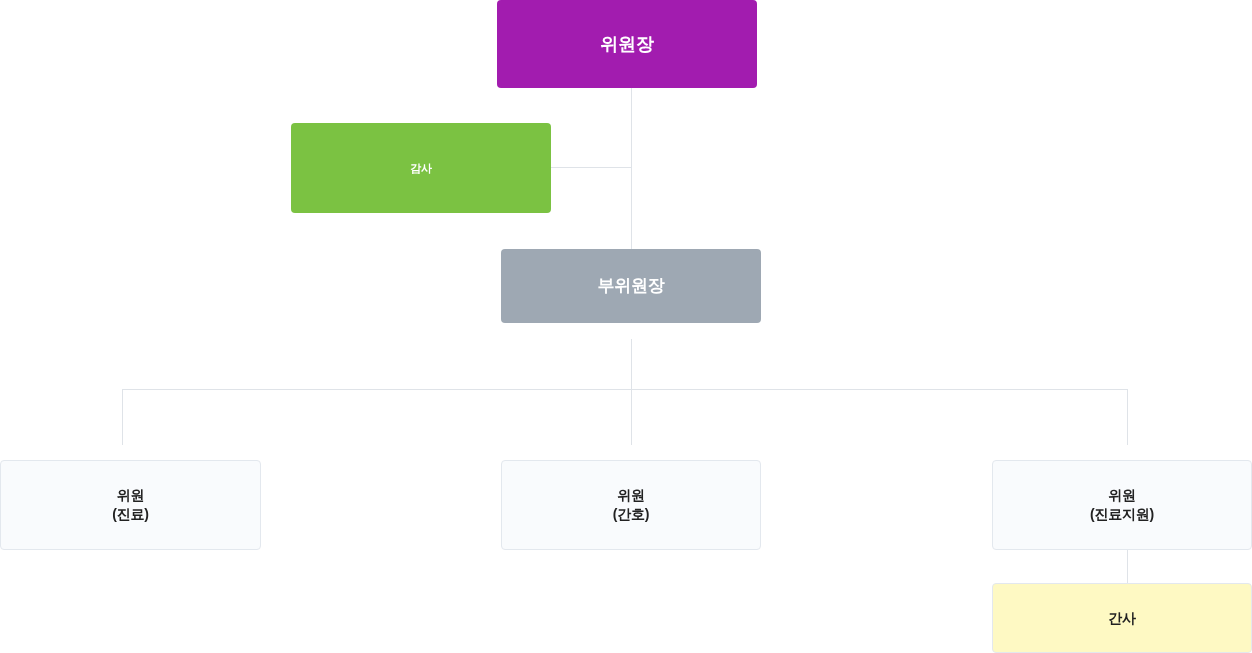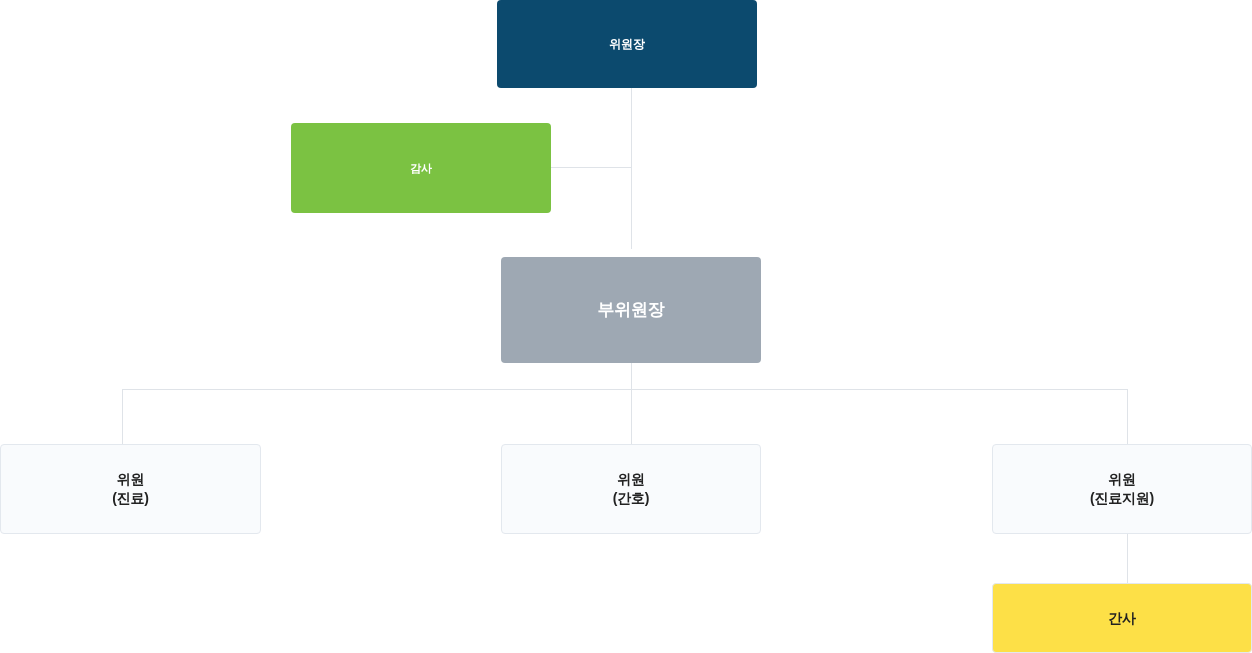--- a/index.html
+++ b/index.html
@@ -35,42 +35,43 @@
     align-items: center;
     justify-content: center;
     text-align: center;
     border-radius: 4px;
     line-height: 1.35;
     font-weight: bold;
     letter-spacing: -0.2px;
   }
 
   .node-chair {
-    background: #0c4a6e;
+    background: #a21caf;
     color: #ffffff;
-    font-size: 12px;
+    font-size: 18px;
   }
   .node-audit {
     background: #7bc242;
     color: #ffffff;
     font-size: 11px;
   }
   .node-vice {
     background: #9ea8b3;
     color: #ffffff;
     font-size: 17px;
   }
   .node-member {
     background: #f9fbfd;
     color: #222222;
     border: 1px solid #e3e8ee;
     font-size: 14px;
+    margin-top: 16px;
   }
   .node-secretary {
-    background: #fde047;
+    background: #fef9c3;
     color: #222222;
     border: 1px solid #e3e8ee;
     font-size: 14px;
   }
   .node-label {
     display: block;
     white-space: pre-line;
   }
 </style>
 </head>
@@ -95,21 +96,21 @@
   <div class="line line-v" style="left:1127px; top:533px; height:50px;"></div>
 
   <div class="node node-chair" style="left:497px; top:0px; width:260px; height:88px;">
     <span class="node-label">위원장</span>
   </div>
 
   <div class="node node-audit" style="left:291px; top:123px; width:260px; height:90px;">
     <span class="node-label">감사</span>
   </div>
 
-  <div class="node node-vice" style="left:501px; top:249px; width:260px; height:106px;margin-top:8px;">
+  <div class="node node-vice" style="left:501px; top:249px; width:260px; height:74px;">
     <span class="node-label">부위원장</span>
   </div>
 
   <div class="node node-member" style="left:0px; top:444px; width:261px; height:90px;">
     <span class="node-label">위원
 (진료)</span>
   </div>
 
   <div class="node node-member" style="left:501px; top:444px; width:260px; height:90px;">
     <span class="node-label">위원

